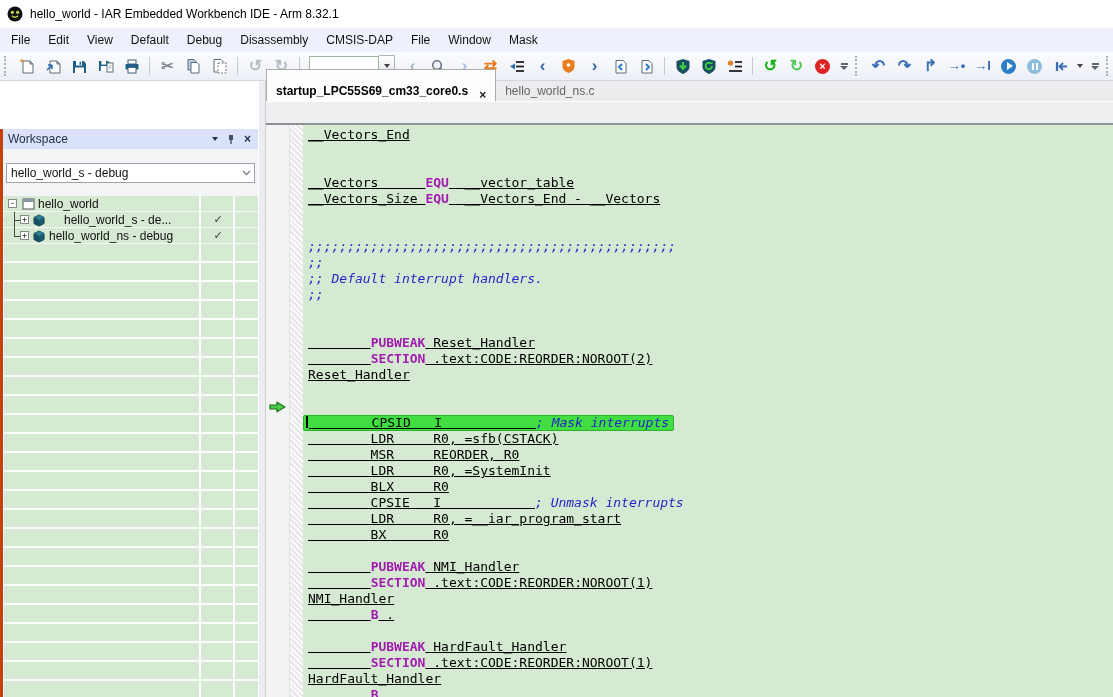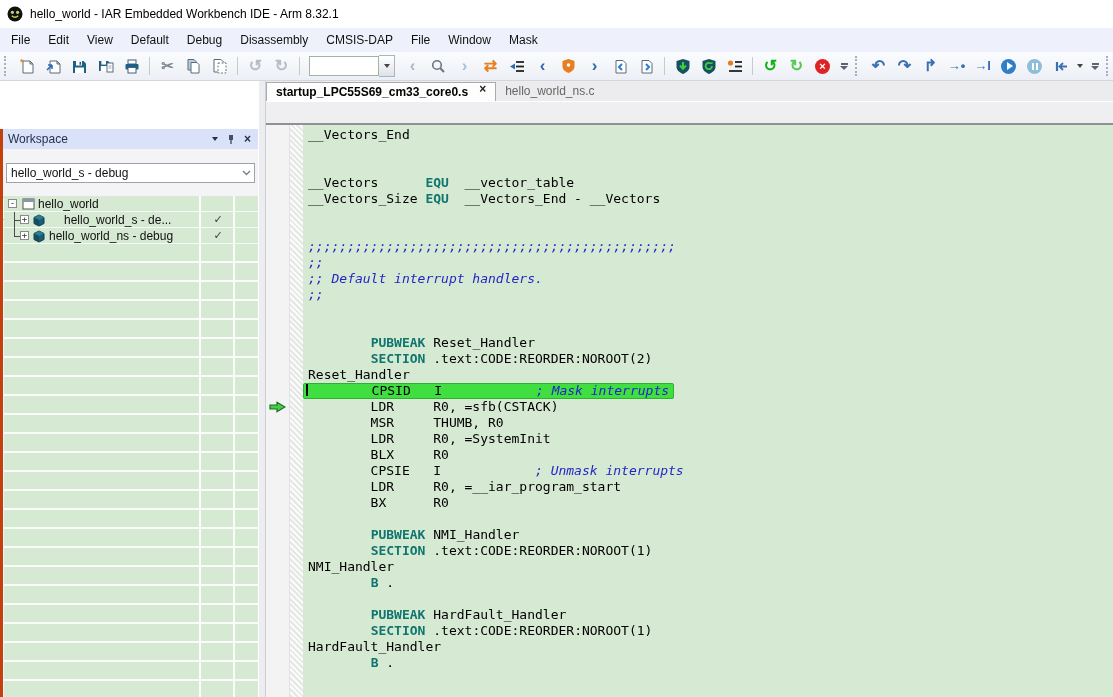--- a/index.html
+++ b/index.html
@@ -50,33 +50,33 @@
        font-size:9px;line-height:6px;text-align:center;color:#333;font-family:"DejaVu Sans Mono",monospace;}
   .tlabel{position:absolute;top:1px;white-space:nowrap;}
   .tcheck{position:absolute;left:200px;top:1px;width:28px;text-align:center;color:#3b3b3b;font-size:11px;}
   .conn{position:absolute;background:#4a4a4a;}
 
   
   .splitter{position:absolute;left:258px;top:0;width:8px;height:617px;background:#ECEDF0;
             border-left:1px solid #fff;border-right:1px solid #CDCFD5;box-sizing:border-box;}
   .editor{position:absolute;left:266px;top:0;right:0;height:617px;}
   .tabbar{height:20px;background:#ECECEE;display:flex;align-items:flex-end;border-bottom:1px solid #FFFFFF;}
-  .tab{height:19px;line-height:19px;padding:0 9px;color:#666;display:flex;align-items:flex-start;}
+  .tab{height:32px;line-height:19px;padding:0 9px;color:#666;display:flex;align-items:flex-end;}
   .tab.active{background:#FDFDFD;border:1px solid #ABABAB;border-bottom:none;color:#000;font-weight:bold;box-sizing:border-box;}
   .tab .close{margin-left:11px;font-weight:bold;color:#222;font-size:12px;line-height:12px;}
   .estrip{height:21px;background:#EFEFF1;border-bottom:2px solid #8E9196;}
   .ebody{position:relative;display:flex;height:574px;}
   .gutter{width:24px;background:#F3F3F4;position:relative;flex:none;border-right:1px solid #E2E2E4;box-sizing:border-box;}
   .bpm{width:13px;flex:none;background:repeating-linear-gradient(45deg,#fbfbfb 0 2px,#e7e7e8 2px 4px);}
   .code{flex:1;background:#D6E9D2;overflow:hidden;padding-top:2px;
         font-family:"DejaVu Sans Mono","Liberation Mono",monospace;font-size:13px;}
   .code-line{height:16px;line-height:16px;white-space:pre;padding-left:5px;}
-  .code-line.current{padding-left:0;}
-  .seg-p{color:#000;}
-  .seg-b{color:#0f766e;font-weight:bold;}
+  .code-line.current{padding-left:0;margin-top:32px;}
+  .seg-p{color:#000;text-decoration:underline;}
+  .seg-b{color:#a21caf;font-weight:bold;}
   .seg-c{color:#2424C8;font-style:italic;}
   .hl-box{display:inline-block;height:16px;line-height:14px;background:#41DE41;border:1px solid #2BB32B;
           border-radius:2px;padding:0 4px 0 0;box-sizing:border-box;vertical-align:top;}
   .caret{display:inline-block;width:2px;height:12px;background:#000;margin:0 1px 0 2px;vertical-align:-1px;}
   .exec-arrow{position:absolute;left:3px;}
 </style>
 </head>
 <body>
 
 <div class="titlebar">
@@ -413,21 +413,21 @@
           <div class="code-line"><span class="seg-c">;;</span></div>
           <div class="code-line"><span class="seg-c">;; Default interrupt handlers.</span></div>
           <div class="code-line"><span class="seg-c">;;</span></div>
           <div class="code-line"></div>
           <div class="code-line"></div>
           <div class="code-line"><span class="seg-p">        </span><span class="seg-b">PUBWEAK</span><span class="seg-p"> Reset_Handler</span></div>
           <div class="code-line"><span class="seg-p">        </span><span class="seg-b">SECTION</span><span class="seg-p"> .text:CODE:REORDER:NOROOT(2)</span></div>
           <div class="code-line"><span class="seg-p">Reset_Handler</span></div>
           <div class="code-line current"><span class="hl-box"><span class="caret"></span><span class="seg-p">        CPSID   I            </span><span class="seg-c">; Mask interrupts</span></span></div>
           <div class="code-line"><span class="seg-p">        LDR     R0, =sfb(CSTACK)</span></div>
-          <div class="code-line"><span class="seg-p">        MSR     THUMB, R0</span></div>
+          <div class="code-line"><span class="seg-p">        MSR     REORDER, R0</span></div>
           <div class="code-line"><span class="seg-p">        LDR     R0, =SystemInit</span></div>
           <div class="code-line"><span class="seg-p">        BLX     R0</span></div>
           <div class="code-line"><span class="seg-p">        CPSIE   I            </span><span class="seg-c">; Unmask interrupts</span></div>
           <div class="code-line"><span class="seg-p">        LDR     R0, =__iar_program_start</span></div>
           <div class="code-line"><span class="seg-p">        BX      R0</span></div>
           <div class="code-line"></div>
           <div class="code-line"><span class="seg-p">        </span><span class="seg-b">PUBWEAK</span><span class="seg-p"> NMI_Handler</span></div>
           <div class="code-line"><span class="seg-p">        </span><span class="seg-b">SECTION</span><span class="seg-p"> .text:CODE:REORDER:NOROOT(1)</span></div>
           <div class="code-line"><span class="seg-p">NMI_Handler</span></div>
           <div class="code-line"><span class="seg-p">        </span><span class="seg-b">B</span><span class="seg-p"> .</span></div>

